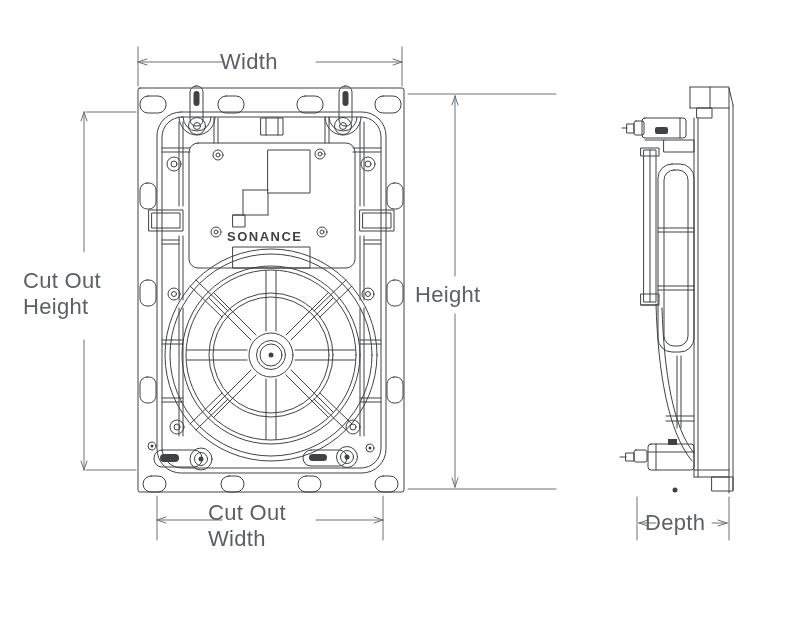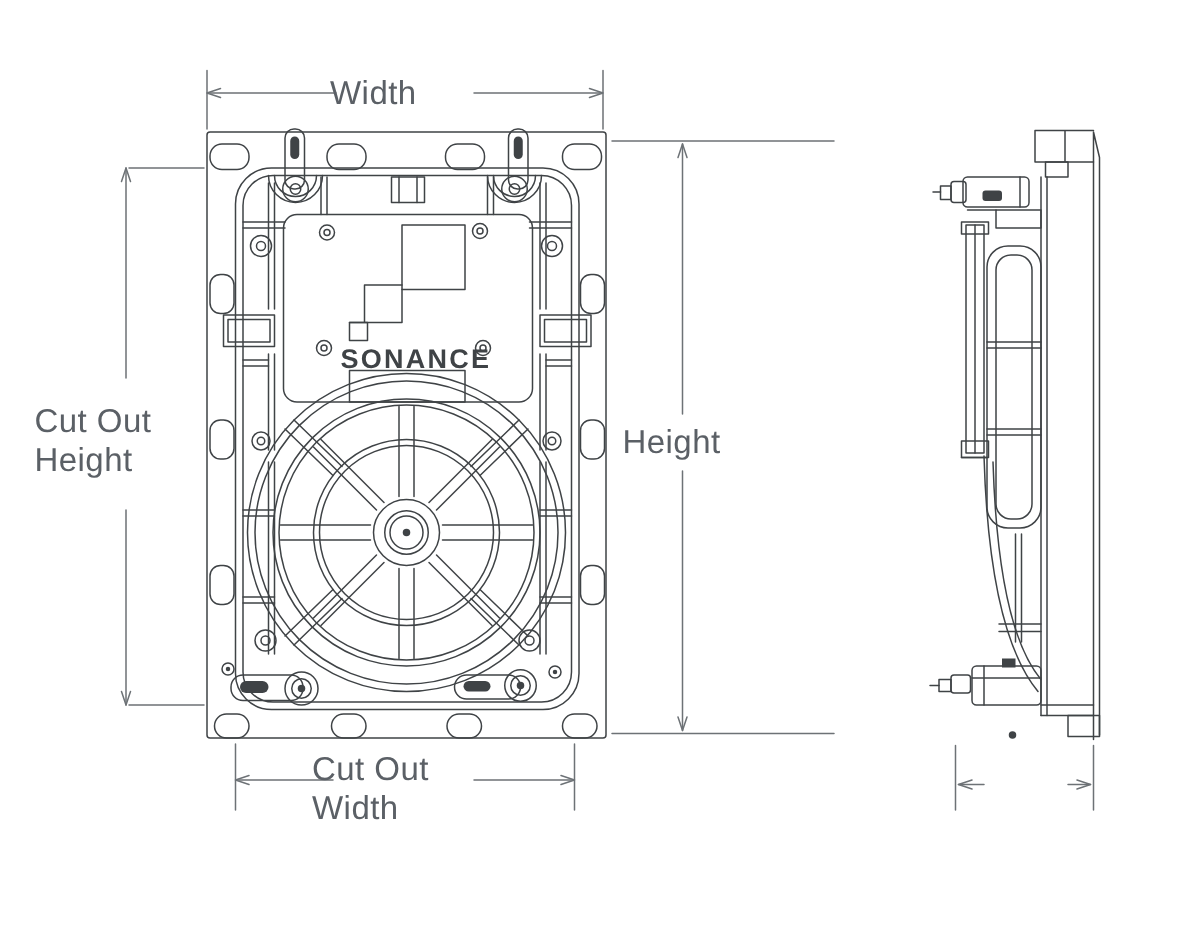--- a/index.html
+++ b/index.html
@@ -3,21 +3,21 @@
 <meta charset="utf-8">
 <style>
   html,body{margin:0;padding:0;background:#fff;}
   .stage{position:relative;width:800px;height:624px;background:var(--background,#ffffff);overflow:hidden;}
   .stage svg{position:absolute;left:0;top:0;}
   .d{fill:none;stroke:var(--line-color,#3f4346);stroke-width:1;stroke-linecap:round;stroke-linejoin:round;}
   .f{fill:var(--line-color,#3f4346);stroke:none;}
   .dim{fill:none;stroke:var(--dim-color,#6d7276);stroke-width:1;stroke-linecap:round;stroke-linejoin:round;}
   .lbl{position:absolute;font-family:"Liberation Sans",sans-serif;font-size:22px;line-height:26px;
        color:var(--label-color,#5b6066);text-align:left;letter-spacing:.3px;white-space:nowrap;}
-  .brand{position:absolute;font-family:"Liberation Sans",sans-serif;font-size:18px;font-weight:bold;
+  .brand{position:absolute;font-family:"Liberation Sans",sans-serif;font-size:13px;font-weight:bold;
        letter-spacing:1.5px;color:var(--line-color,#4c5154);}
 </style>
 </head>
 <body>
 
 <div class="stage">
 
 <svg width="800" height="624" viewBox="0 0 800 624" aria-hidden="true">
 
   <g>
@@ -231,16 +231,17 @@
 <div class="lbl" style="left:23px;top:268px;width:122px;">
   <div>Cut Out</div>
   <div>Height</div>
 </div>
 
 <div class="lbl" style="left:208px;top:500px;width:122px;">
   <div>Cut Out</div>
   <div>Width</div>
 </div>
 
+<div class="lbl" style="left:645px;top:510px;width:78px;">Depth</div>
 
 <div class="brand" style="left:227px;top:229px;width:88px;">SONANCE</div>
 
 </div>
 
 </body></html>

